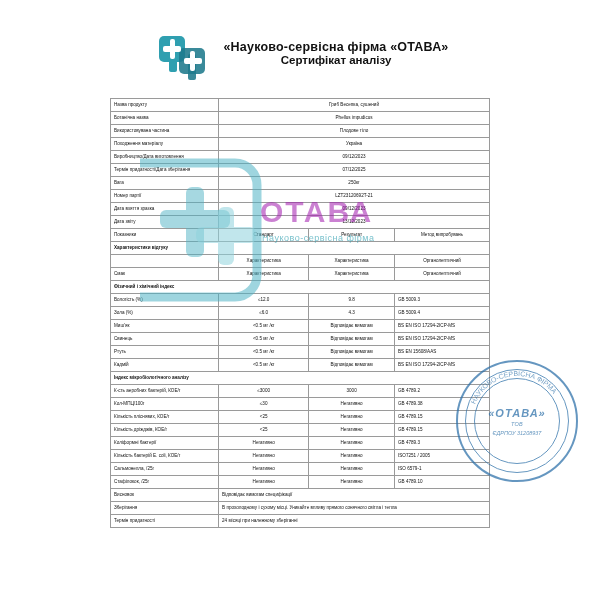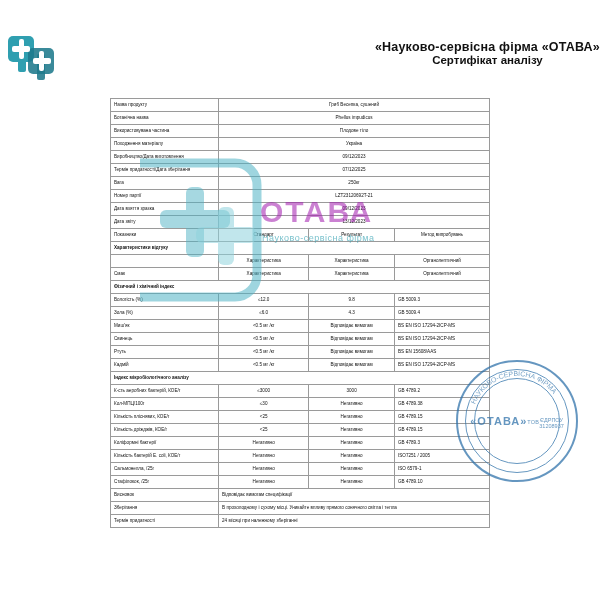--- a/index.html
+++ b/index.html
@@ -11,21 +11,21 @@
     position:relative;
     overflow:hidden;
   }
   .page{
     position:absolute;inset:0;
     padding:0;
   }
   
   .header{
     position:absolute;left:0;top:28px;width:600px;
-    display:flex;align-items:flex-start;justify-content:space-between;
+    display:flex;align-items:flex-start;justify-content:center;
   }
   .logo{
     width:62px;height:62px;margin-right:10px;flex:0 0 auto;position:relative;top:2px;
   }
   .titles{padding-top:12px;text-align:center;}
   .title-main{
     font-size:12.5px;font-weight:bold;letter-spacing:.2px;color:#111;
   }
   .title-sub{
     font-size:11.5px;font-weight:bold;color:#111;
@@ -48,22 +48,22 @@
   .stamp{
     position:absolute;right:22px;bottom:118px;
     width:118px;height:118px;border-radius:50%;
     border:2px solid #2b6fa8;opacity:.72;z-index:4;
   }
   .stamp:before{
     content:"";position:absolute;inset:7px;border-radius:50%;border:1px solid #2b6fa8;
   }
   .stamp-in{
     position:absolute;inset:16px;border-radius:50%;border:1px solid #2b6fa8;
-    display:flex;flex-direction:row;align-items:center;justify-content:center;
-    color:#2b6fa8;text-align:center;
+    display:flex;flex-direction:column;align-items:center;justify-content:center;
+    color:#2b6fa8;text-align:center;font-style:italic;
   }
   .stamp-name{font-size:11px;font-weight:bold;letter-spacing:1px;}
   .stamp-line{font-size:5.5px;margin-top:2px;letter-spacing:.3px;}
   .stamp-code{font-size:5.5px;margin-top:3px;}
   .stamp-arc{
     position:absolute;left:0;top:0;width:118px;height:118px;
   }
   
   table.main{
     position:absolute;left:110px;top:98px;width:380px;

